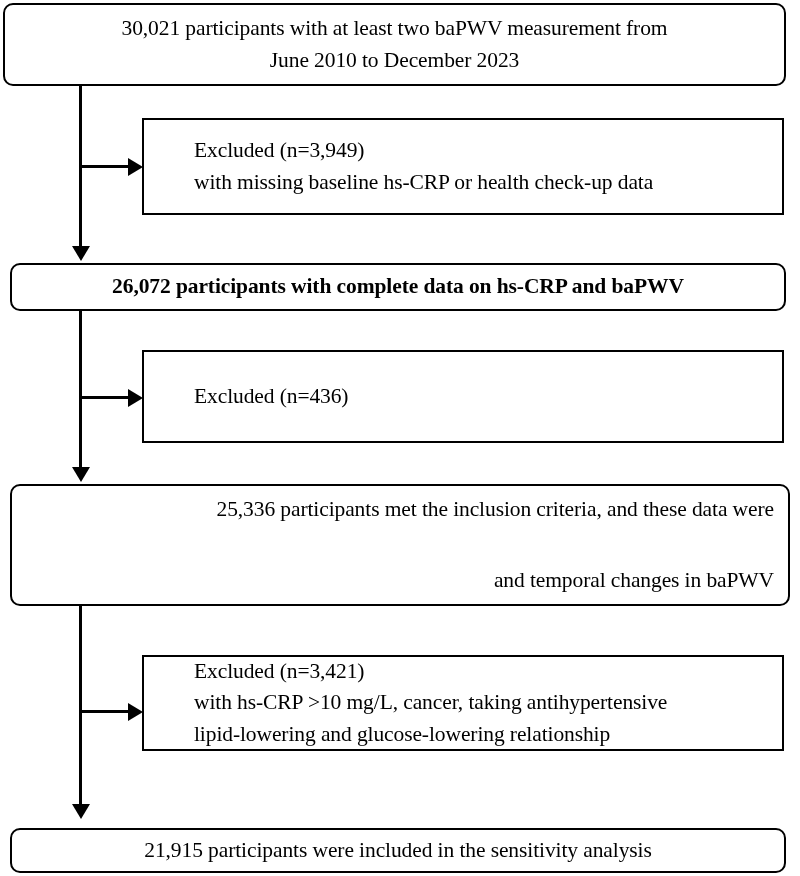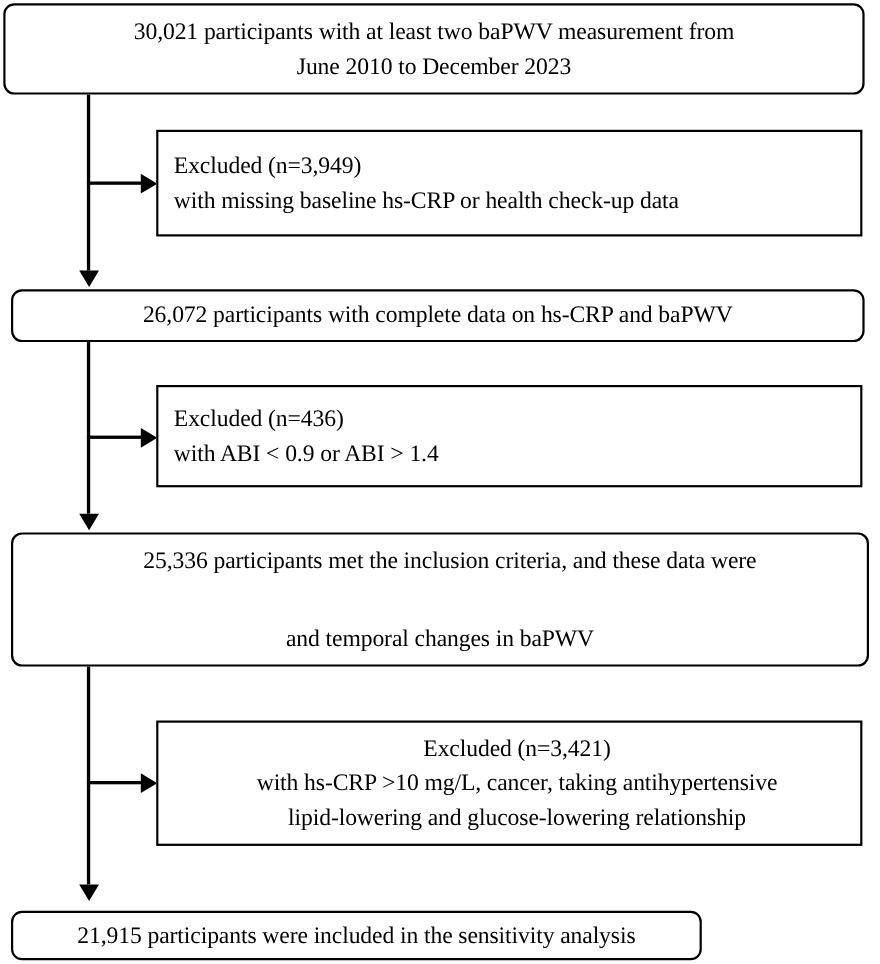--- a/index.html
+++ b/index.html
@@ -29,20 +29,21 @@
     display: flex;
     flex-direction: column;
     justify-content: center;
   }
   .box-main {
     align-items: center;
     border-radius: 10px;
   }
   .box-excl {
     align-items: flex-start;
+    padding-left: 36px;
   }
   .line {
     display: block;
     white-space: nowrap;
     font-size: 21.5px;
     line-height: 1.46;
     letter-spacing: -0.1px;
   }
   .box-main .line {
     text-align: center;
@@ -102,49 +103,48 @@
   <div class="arrow-down" style="left:71.5px; top:246px;"></div>
 
   <div class="hline" style="left:79px; top:165px; width:50px;"></div>
   <div class="arrow-right" style="left:128px; top:157.5px;"></div>
 
   <div class="box box-excl" style="left:142px; top:118px; width:642px; height:97px;">
     <span class="line">Excluded (n=3,949)</span>
     <span class="line">with missing baseline hs-CRP or health check-up data</span>
   </div>
 
-  <div class="box box-main" style="left:10px; top:263px; width:776px; height:48px;">
+  <div class="box box-main" style="left:10px; top:263px; width:776px; height:48px;font-weight:bold;">
     <span class="line">26,072 participants with complete data on hs-CRP and baPWV</span>
   </div>
 
   <div class="vline" style="left:79px; top:311px; height:156px;"></div>
   <div class="arrow-down" style="left:71.5px; top:467px;"></div>
 
   <div class="hline" style="left:79px; top:396px; width:50px;"></div>
   <div class="arrow-right" style="left:128px; top:388.5px;"></div>
 
   <div class="box box-excl" style="left:142px; top:350px; width:642px; height:93px;">
     <span class="line">Excluded (n=436)</span>
-    <span class="line">with ABI &lt; 0.9 or ABI &gt; 1.4</span>
   </div>
 
-  <div class="box box-main" style="left:10px; top:484px; width:780px; height:122px; align-items:center;">
+  <div class="box box-main" style="left:10px; top:484px; width:780px; height:122px; align-items:flex-end;">
     <div class="para">25,336 participants met the inclusion criteria, and these data were</div>
     <div class="para sub" style="text-indent:0;margin-top:38px;">and temporal changes in baPWV</div>
   </div>
 
   <div class="vline" style="left:79px; top:606px; height:198px;"></div>
   <div class="arrow-down" style="left:71.5px; top:804px;"></div>
 
   <div class="hline" style="left:79px; top:710px; width:50px;"></div>
   <div class="arrow-right" style="left:128px; top:702.5px;"></div>
 
-  <div class="box box-excl" style="left:142px; top:655px; width:642px; height:114px;align-items:center;">
+  <div class="box box-excl" style="left:142px; top:655px; width:642px; height:96px;">
     <span class="line">Excluded (n=3,421)</span>
     <span class="line">with hs-CRP &gt;10 mg/L, cancer, taking antihypertensive</span>
     <span class="line">lipid-lowering and glucose-lowering relationship</span>
   </div>
 
-  <div class="box box-main" style="left:10px; top:828px; width:628px; height:45px;">
+  <div class="box box-main" style="left:10px; top:828px; width:776px; height:45px;">
     <span class="line">21,915 participants were included in the sensitivity analysis</span>
   </div>
 
 </div>
 
 </body></html>

